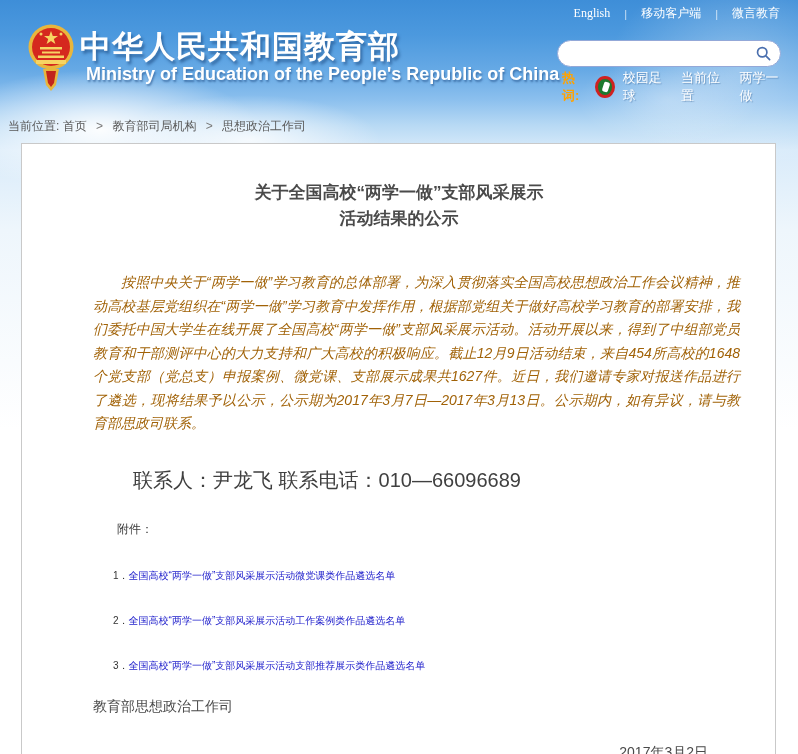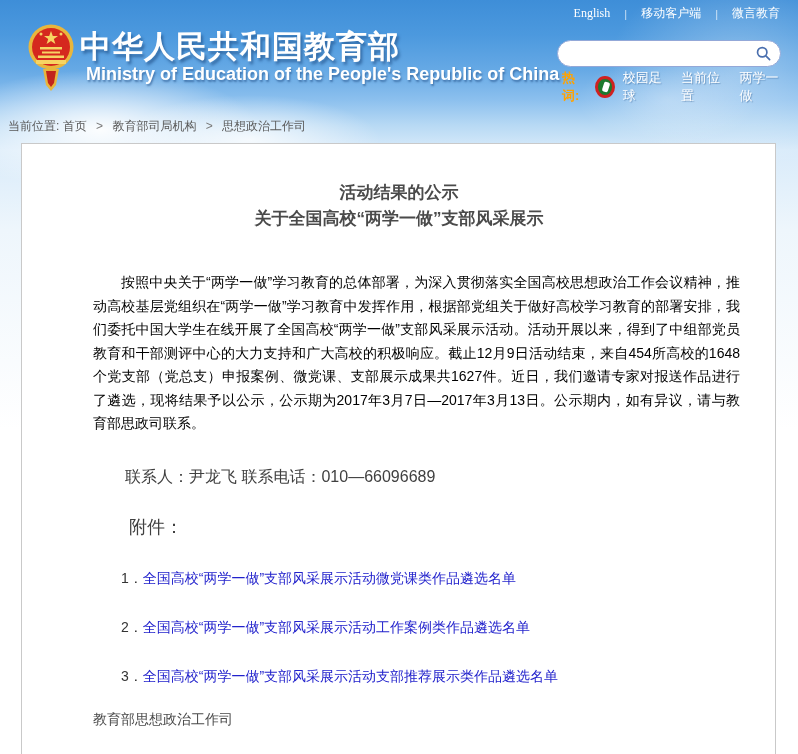--- a/index.html
+++ b/index.html
@@ -61,26 +61,26 @@
   .breadcrumb .bsep { margin:0 6px; color:#7a7a7a; }
 
   
   .content-box { position:absolute; left:21px; top:143px; width:755px; height:611px;
     background:#ffffff; border:1px solid #c9c9c9; border-bottom:none;
     padding:36px 35px 0 71px; }
 
   .doc-title { margin-left:-36px; width:684px; text-align:center;
     font-size:17px; line-height:26px; font-weight:bold; color:#4a4a4a; }
 
-  .doc-body { margin-top:39px; font-size:14px; line-height:23.5px; color:#000000;
-    text-align:justify; text-indent:2em; }
+  .doc-body { margin-top:39px; font-size:14px; line-height:23.5px; color:#a16207;
+    text-align:justify; text-indent:2em;font-style:italic; }
 
-  .contact-line { margin:31px 0 0 2em; font-size:16px; color:#404040; }
-  .attach-label { margin:27px 0 0 2em; font-size:18px; color:#404040; }
-  .attach-row { margin:31px 0 0 2em; font-size:14px; color:#333333; }
+  .contact-line { margin:31px 0 0 2em; font-size:20px; color:#404040; }
+  .attach-label { margin:27px 0 0 2em; font-size:12px; color:#404040; }
+  .attach-row { margin:31px 0 0 2em; font-size:10px; color:#333333; }
   .attach-row a { color:#2222cc; text-decoration:none; cursor:pointer; }
   .attach-row .no { color:#333333; }
 
   .signature { margin-top:25px; text-align:left; font-size:14px; color:#4a4a4a;
     padding-right:0px; }
   .doc-date { margin-top:28px; text-align:right; font-size:14px; color:#4a4a4a;
     padding-right:32px; }
 </style>
 </head>
 <body>
@@ -140,22 +140,22 @@
     <a>首页</a>
     <span class="bsep">&gt;</span>
     <a>教育部司局机构</a>
     <span class="bsep">&gt;</span>
     <a>思想政治工作司</a>
   </div>
 
   <div class="content-box">
 
     <div class="doc-title">
+      <div>关于全国高校“两学一做”支部风采展示</div>
       <div>活动结果的公示</div>
-      <div>关于全国高校“两学一做”支部风采展示</div>
     </div>
 
     <p class="doc-body">按照中央关于“两学一做”学习教育的总体部署，为深入贯彻落实全国高校思想政治工作会议精神，推动高校基层党组织在“两学一做”学习教育中发挥作用，根据部党组关于做好高校学习教育的部署安排，我们委托中国大学生在线开展了全国高校“两学一做”支部风采展示活动。活动开展以来，得到了中组部党员教育和干部测评中心的大力支持和广大高校的积极响应。截止12月9日活动结束，来自454所高校的1648个党支部（党总支）申报案例、微党课、支部展示成果共1627件。近日，我们邀请专家对报送作品进行了遴选，现将结果予以公示，公示期为2017年3月7日—2017年3月13日。公示期内，如有异议，请与教育部思政司联系。</p>
 
     <div class="contact-line">联系人：尹龙飞 联系电话：010—66096689</div>
 
     <div class="attach-label">附件：</div>
 
     <div class="attach-row">
       <span class="no">1．</span><a>全国高校“两学一做”支部风采展示活动微党课类作品遴选名单</a>

